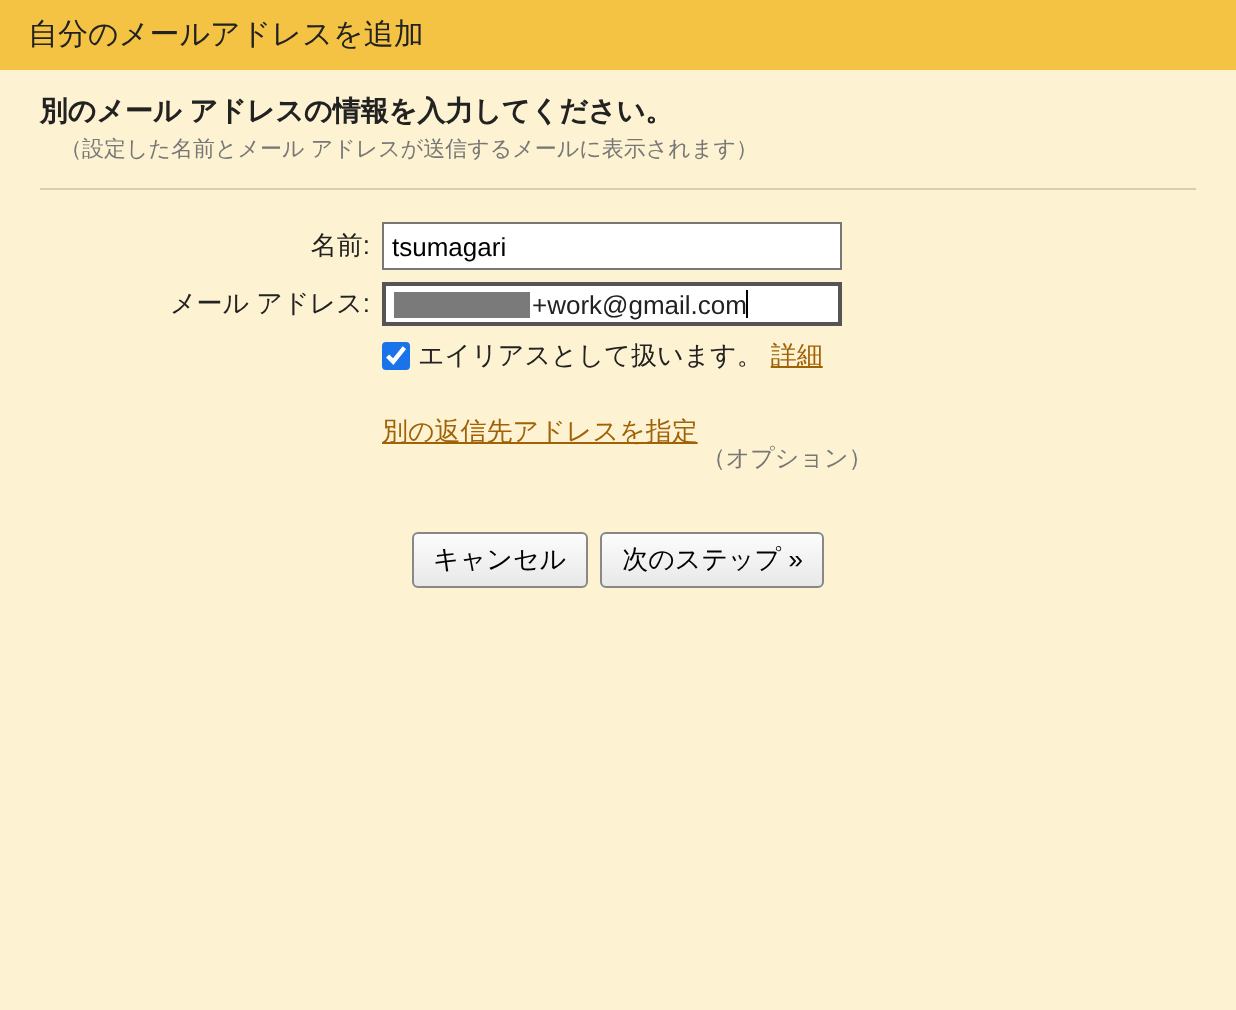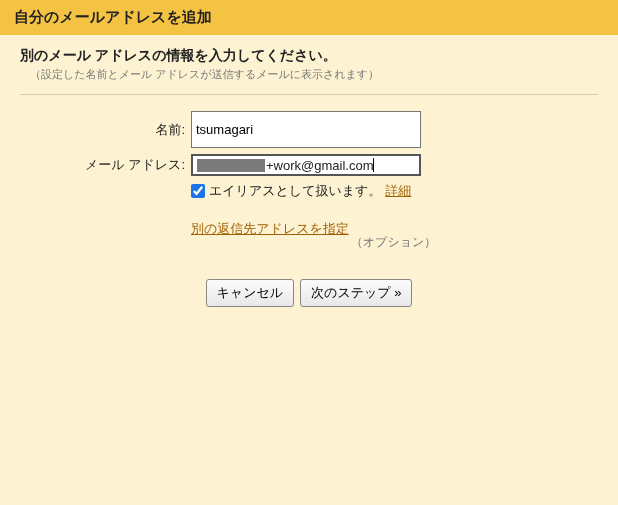--- a/index.html
+++ b/index.html
@@ -8,21 +8,21 @@
     width: 618px;
     height: 505px;
     font-family: Arial, "Hiragino Kaku Gothic ProN", "Hiragino Sans", Meiryo, sans-serif;
     background: #fdf2d1;
     color: #222;
     overflow: hidden;
   }
   .dialog-header {
     background: #f4c343;
     padding: 8px 14px;
-    font-weight: bold;
+    font-weight: normal;
     font-size: 15px;
     color: #222;
   }
   .content {
     padding: 12px 20px 20px 20px;
   }
   .instruction {
     font-weight: bold;
     font-size: 14px;
     margin-bottom: 2px;
@@ -49,21 +49,21 @@
     padding-right: 6px;
     font-size: 13px;
     flex-shrink: 0;
   }
   .field-col {
     display: flex;
     align-items: center;
   }
   input[type="text"] {
     width: 230px;
-    height: 37px;
+    height: 24px;
     font-size: 13px;
     padding: 1px 4px;
     border: 1px solid #777;
     background: #fff;
     box-sizing: border-box;
   }
   .redact {
     display: inline-block;
     width: 68px;
     height: 13px;

